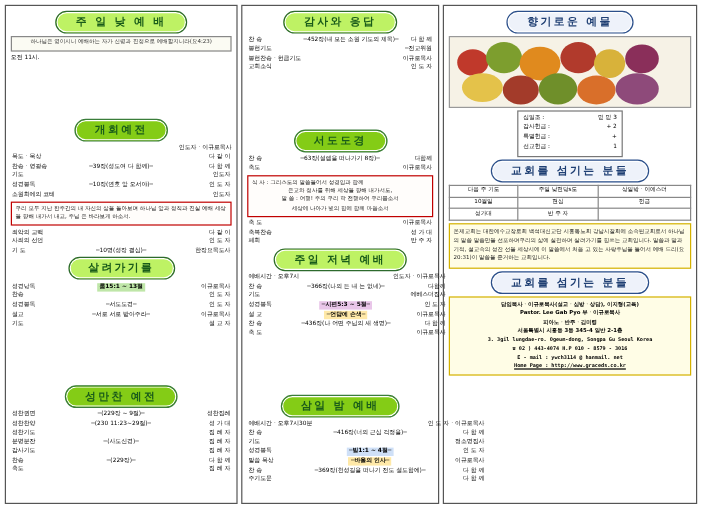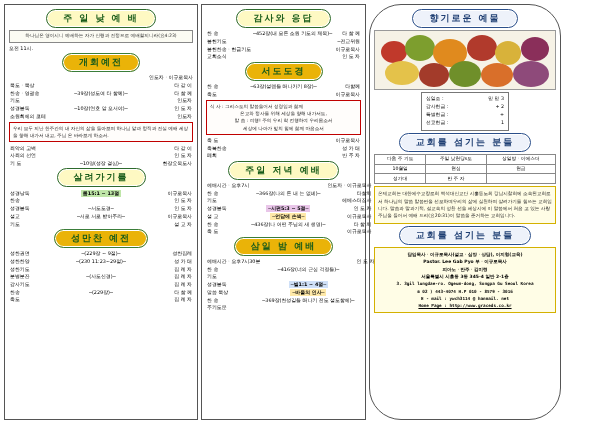--- a/index.html
+++ b/index.html
@@ -1,26 +1,26 @@
 <!DOCTYPE html>
 <html><head>
 <meta charset="utf-8">
 <style>
   html,body{margin:0;padding:0;background:#ffffff;}
   body{width:600px;height:424px;font-family:"DejaVu Sans","Liberation Sans",sans-serif;font-size:5.2px;color:#000;}
   .page{position:relative;width:600px;height:424px;box-sizing:border-box;padding:4px;display:flex;gap:3px;}
   .col{box-sizing:border-box;border:1px solid #555;padding:3px 4px;position:relative;}
   .col1{width:194px;}
   .col2{width:165px;}
-  .col3{width:192px;border-radius:32px;}
+  .col3{width:212px;}
   .banner{text-align:center;margin:1px 0 2px 0;}
-  .banner .inner{display:inline-block;border:1px solid #2d6a2d;border-radius:11px;padding:2px 16px;background:#fef9c3;
+  .banner .inner{display:inline-block;border:1px solid #2d6a2d;border-radius:11px;padding:2px 16px;background:#bef264;
     color:#1a5c1a;font-weight:bold;font-size:9px;letter-spacing:2px;box-shadow:0 0 0 1px #fff inset;}
   .banner.blue .inner{border-color:#2b4f8a;background:#eef2fa;color:#1f3f73;}
-  .banner.green2 .inner{border-color:#3a7d3a;background:#eab308;}
+  .banner.green2 .inner{border-color:#3a7d3a;background:#84cc16;margin-top:46px;}
   .versebox{border:1px solid #888;background:#fbfbf3;padding:2px 3px;margin:2px 0;font-size:4.6px;line-height:1.5;text-align:center;color:#333;}
   .redbox{border:1px solid #c00000;padding:2px 3px;margin:2px 0;font-size:4.6px;line-height:1.55;color:#222;background:#fffdfb;}
   .yellowbox{border:1px solid #d4b100;background:#fffde6;padding:3px;margin:2px 0;font-size:4.6px;line-height:1.6;color:#222;}
   table.ord{width:100%;border-collapse:collapse;font-size:4.9px;line-height:1.45;}
   table.ord td{padding:0.3px 1px;vertical-align:top;white-space:nowrap;}
   td.l{text-align:left;width:26%;}
   td.c{text-align:center;width:48%;}
   td.r{text-align:right;width:26%;}
   .hl-g{display:inline-block;background:#bfe6a8;padding:0 2px;font-weight:bold;}
   .hl-p{display:inline-block;background:#e9c6e9;padding:0 2px;font-weight:bold;}

